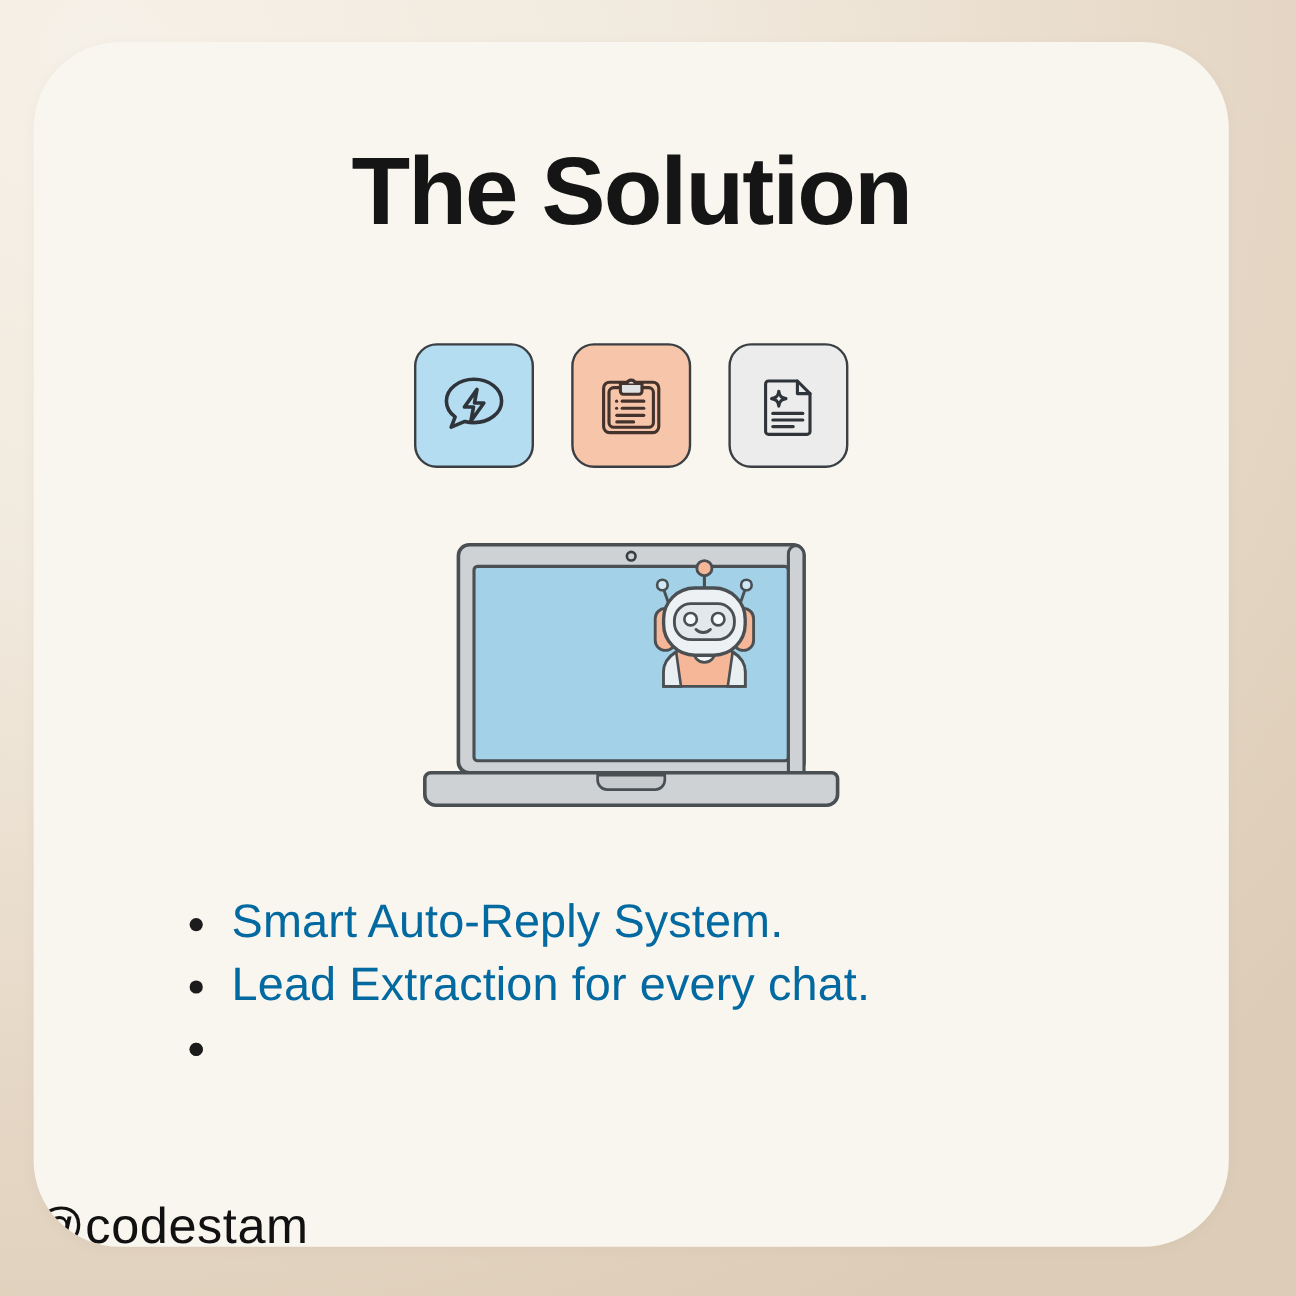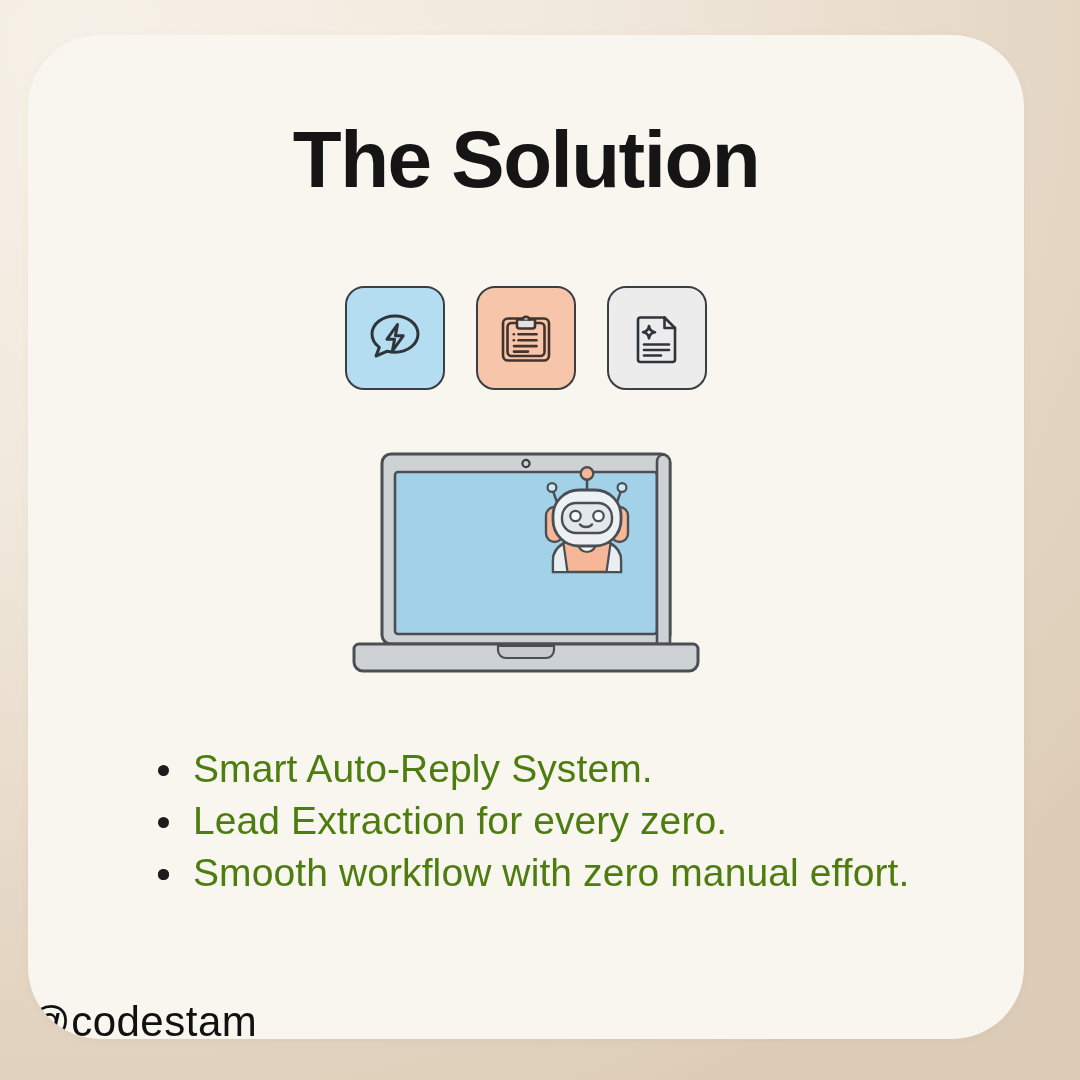--- a/index.html
+++ b/index.html
@@ -94,21 +94,21 @@
     width: 860px;
     margin: 0;
     padding: 0;
     list-style: none;
   }
   #bullets li {
     position: relative;
     padding-left: 45px;
     font-size: 39px;
     line-height: 52px;
-    color: #4d7c0f;
+    color: #0369a1;
     letter-spacing: 0.1px;
     white-space: nowrap;
   }
   #bullets li .bullet-dot {
     position: absolute;
     left: 10px;
     top: 22px;
     width: 11px;
     height: 11px;
     border-radius: 50%;
@@ -221,27 +221,26 @@
       </svg>
     </div>
 
     <ul id="bullets">
       <li>
         <span class="bullet-dot"></span>
         <span>Smart Auto-Reply System.</span>
       </li>
       <li>
         <span class="bullet-dot"></span>
-        <span>Lead Extraction for every zero.</span>
-      </li>
-      <li>
-        <span class="bullet-dot"></span>
-      </li>
-      <li>
-        <span class="bullet-dot"></span>
-        <span>Smooth workflow with zero manual effort.</span>
+        <span>Lead Extraction for every chat.</span>
+      </li>
+      <li>
+        <span class="bullet-dot"></span>
+      </li>
+      <li>
+        <span class="bullet-dot"></span>
       </li>
     </ul>
 
     <div id="handle">@codestam</div>
 
   </div>
 </div>
 
 </body></html>

